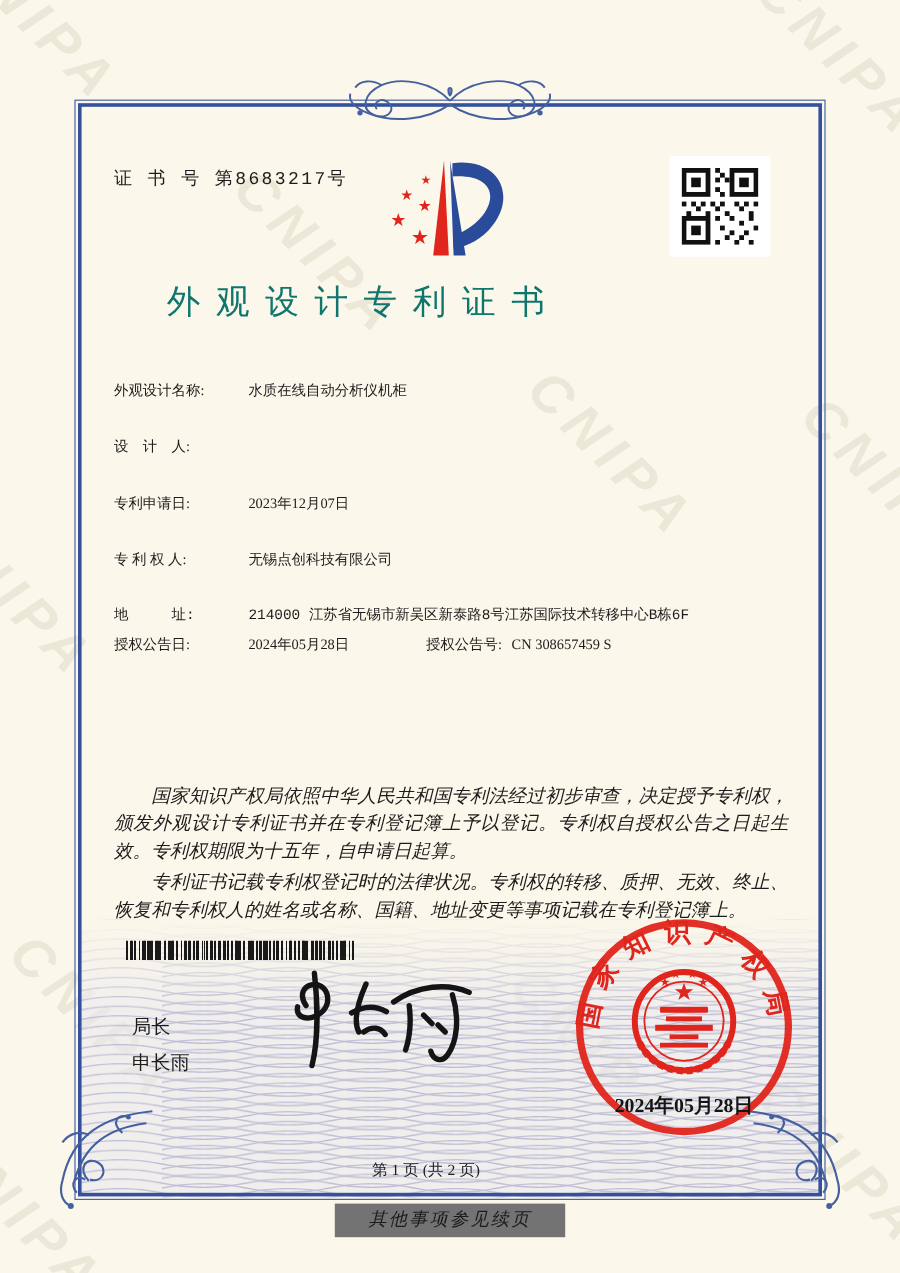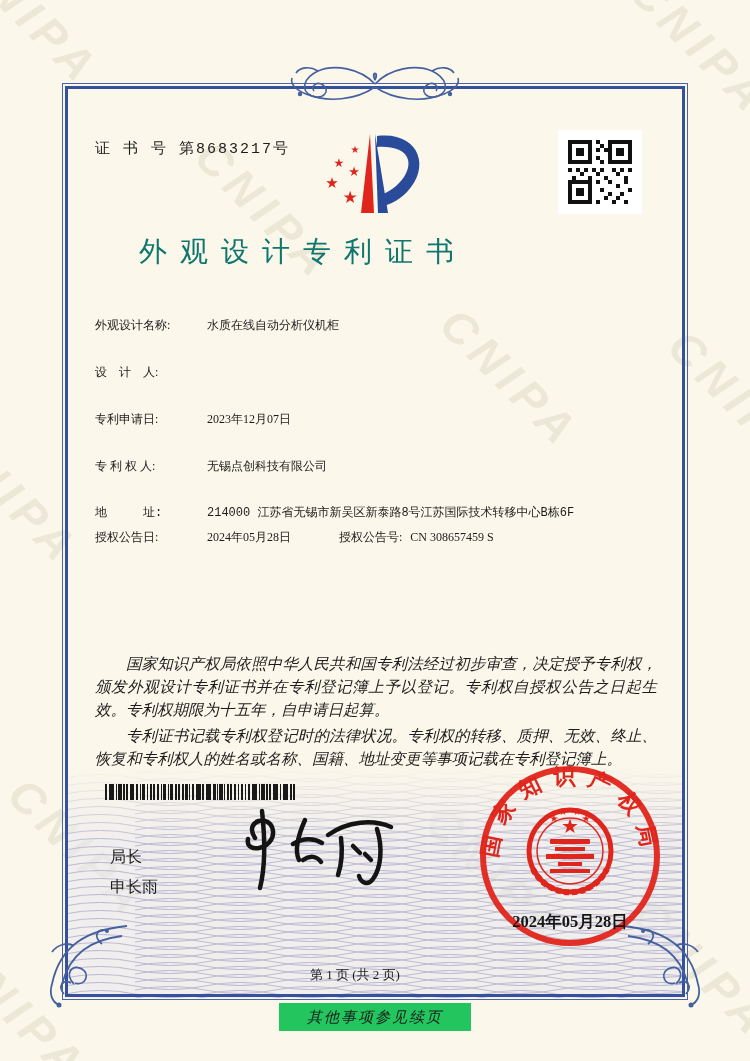--- a/index.html
+++ b/index.html
@@ -54,21 +54,21 @@
     position:absolute;left:95px;top:314px;width:566px;
     font-size:12px;line-height:22px;z-index:4;
   }
   .field{display:flex;margin-bottom:25px;}
   .field .lbl{width:112px;flex:0 0 112px;white-space:nowrap;}
   .field .val{flex:1;}
   .field.addr{margin-bottom:2px;font-family:Liberation Mono, monospace;}
   .grant-row{display:flex;}
   .grant-row .pair{display:flex;}
   .grant-row .pair .lbl{width:112px;flex:0 0 112px;}
-  .grant-row .pair2{margin-left:48px;align-items:center;}
+  .grant-row .pair2{margin-left:64px;align-items:center;}
   .grant-row .pair2 .lbl{width:auto;flex:0 0 auto;margin-right:8px;}
   
   .paras{
     position:absolute;left:95px;top:620px;width:562px;
     font-size:15.5px;line-height:23px;text-align:justify;
     font-style:italic;z-index:4;margin-top:32px;
   }
   .paras p{margin:0 0 3px 0;text-indent:2em;}
   
   .barcode{
@@ -81,21 +81,21 @@
   .director{position:absolute;left:110px;top:842px;z-index:4;
     font-family:"Liberation Sans","DejaVu Sans",sans-serif;font-size:16px;line-height:30px;}
   .signature{position:absolute;left:225px;top:798px;z-index:4;}
   .seal{position:absolute;left:475px;top:761px;z-index:5;}
   .page-footer{
     position:absolute;left:65px;top:966px;width:580px;text-align:center;
     font-size:13px;z-index:4;
   }
   .note-box{
     position:absolute;left:279px;top:1003px;width:192px;height:28px;
-    background:#22c55e;z-index:4;text-align:center;line-height:28px;
+    background:#737373;z-index:4;text-align:center;line-height:28px;
     font-size:15px;font-style:italic;letter-spacing:2px;
   }
 </style>
 </head>
 <body>
 
 <div class="page">
 
   <div class="wm" style="left:30px;top:15px">CNIPA</div>
   <div class="wm" style="left:700px;top:45px">CNIPA</div>

